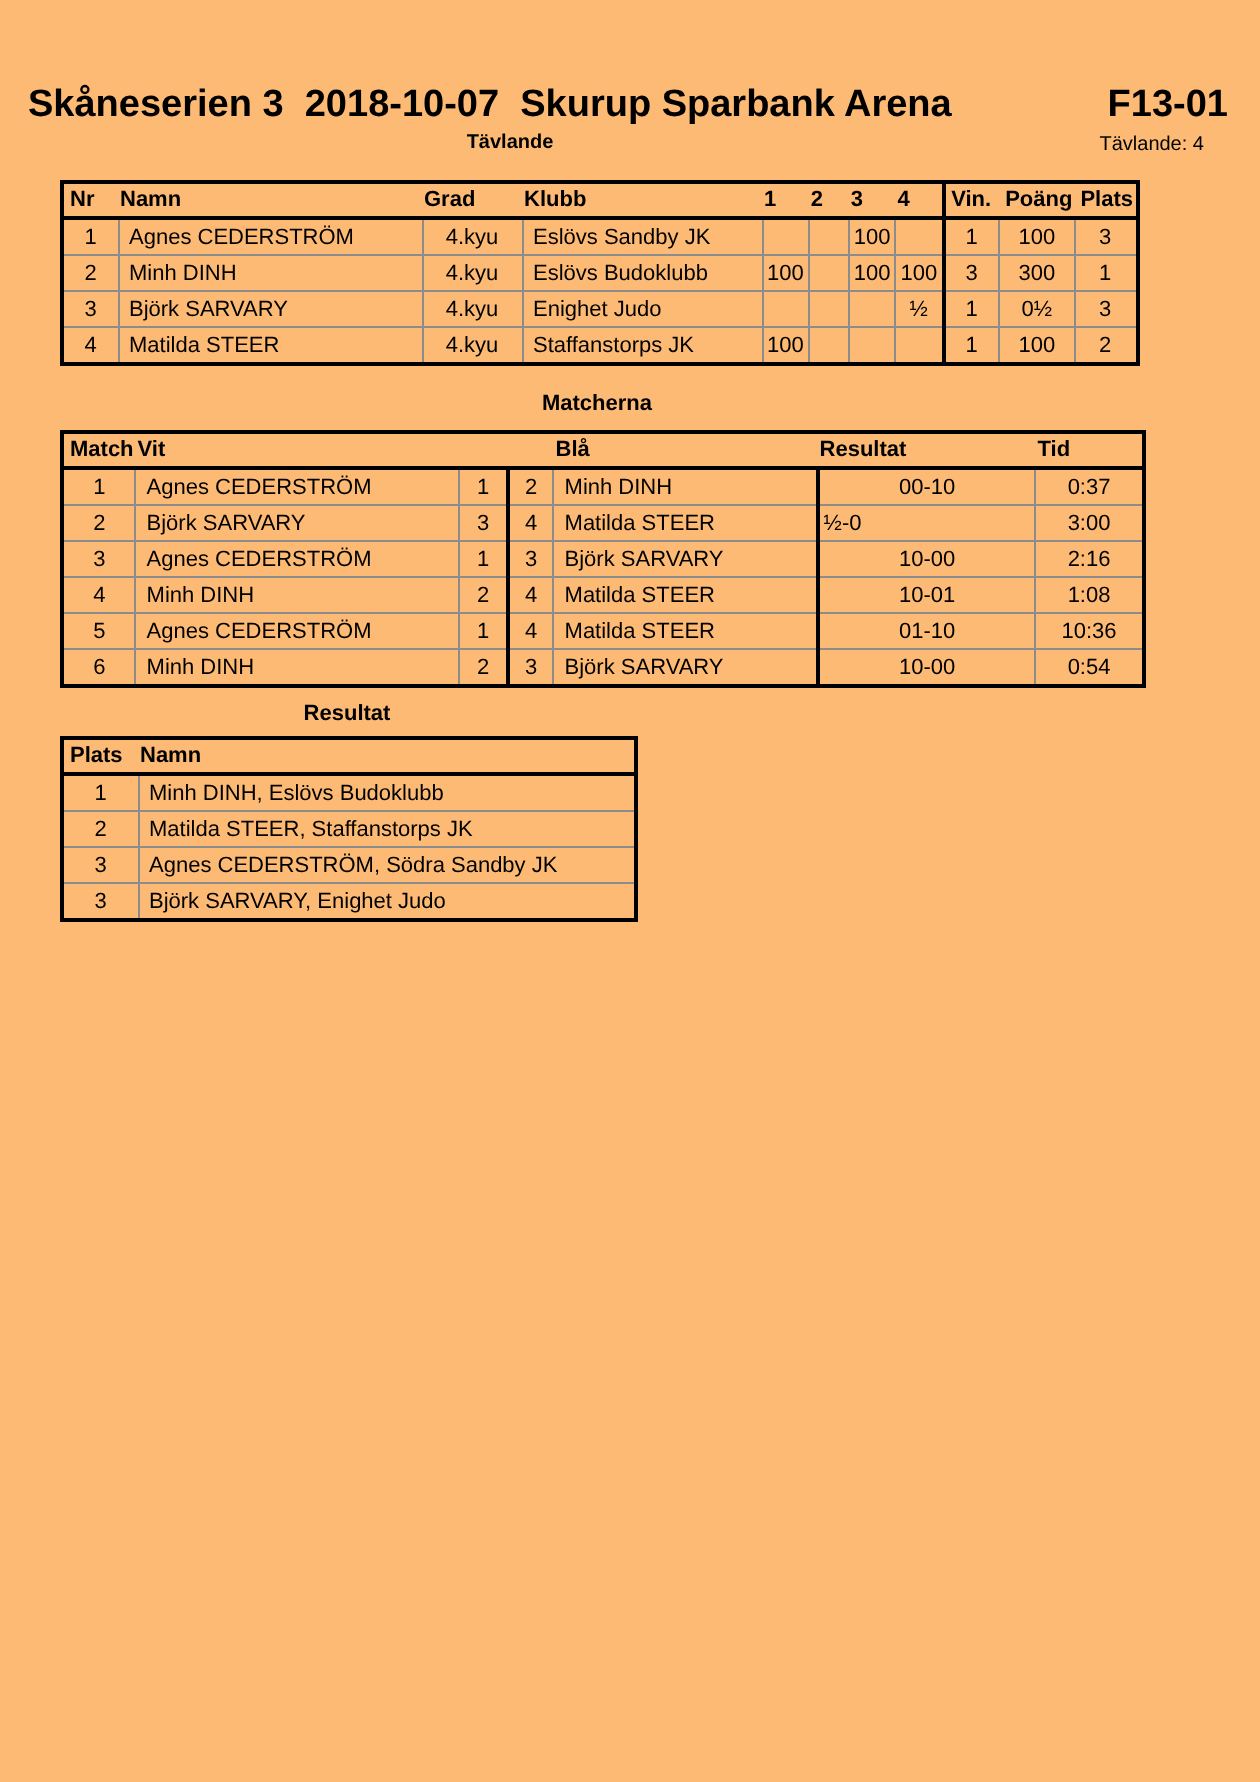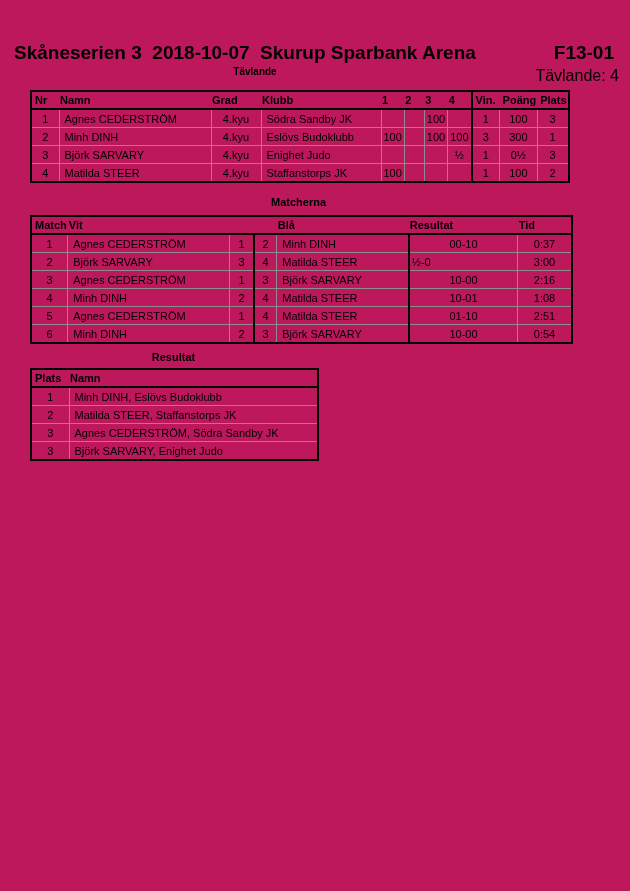--- a/index.html
+++ b/index.html
@@ -1,20 +1,20 @@
 <!DOCTYPE html>
 <html><head>
 <meta charset="utf-8">
 <style>
   html, body { margin: 0; padding: 0; background: #fff; }
   .page {
     position: relative;
     width: 630px;
     height: 891px;
-    background: #be185d;
+    background: #fdba74;
     font-family: "Liberation Sans", sans-serif;
     color: #000;
     overflow: hidden;
   }
   .title-row {
     position: absolute;
     left: 14px; right: 16px; top: 42px;
     display: flex;
     justify-content: space-between;
     font-size: 19px;
@@ -23,22 +23,22 @@
   }
   .subtitle-1 {
     position: absolute;
     left: 0; width: 510px; top: 66px;
     text-align: center;
     font-size: 10px;
     font-weight: bold;
   }
   .count-label {
     position: absolute;
-    right: 11px; top: 67px;
-    font-size: 16px;
+    right: 28px; top: 67px;
+    font-size: 10px;
   }
   .section-title-matches {
     position: absolute;
     left: 30px; width: 537px; top: 196px;
     text-align: center;
     font-size: 11px;
     font-weight: bold;
   }
   .section-title-results {
     position: absolute;
@@ -123,21 +123,21 @@
           <th class="hl">Poäng</th>
           <th class="hl">Plats</th>
         </tr>
       </thead>
       <tbody>
 
           <tr>
             <td class="c">1</td>
             <td class="l">Agnes CEDERSTRÖM</td>
             <td class="c">4.kyu</td>
-            <td class="l">Södra Sandby JK</td>
+            <td class="l">Eslövs Sandby JK</td>
             <td class="c"></td>
             <td class="c"></td>
             <td class="c">100</td>
             <td class="c"></td>
             <td class="c sep">1</td>
             <td class="c">100</td>
             <td class="c">3</td>
           </tr>
 
           <tr>
@@ -251,21 +251,21 @@
             <td class="c">1:08</td>
           </tr>
 
           <tr>
             <td class="c">5</td>
             <td class="l">Agnes CEDERSTRÖM</td>
             <td class="c">1</td>
             <td class="c sep">4</td>
             <td class="l">Matilda STEER</td>
             <td class="c sep">01-10</td>
-            <td class="c">2:51</td>
+            <td class="c">10:36</td>
           </tr>
 
           <tr>
             <td class="c">6</td>
             <td class="l">Minh DINH</td>
             <td class="c">2</td>
             <td class="c sep">3</td>
             <td class="l">Björk SARVARY</td>
             <td class="c sep">10-00</td>
             <td class="c">0:54</td>

